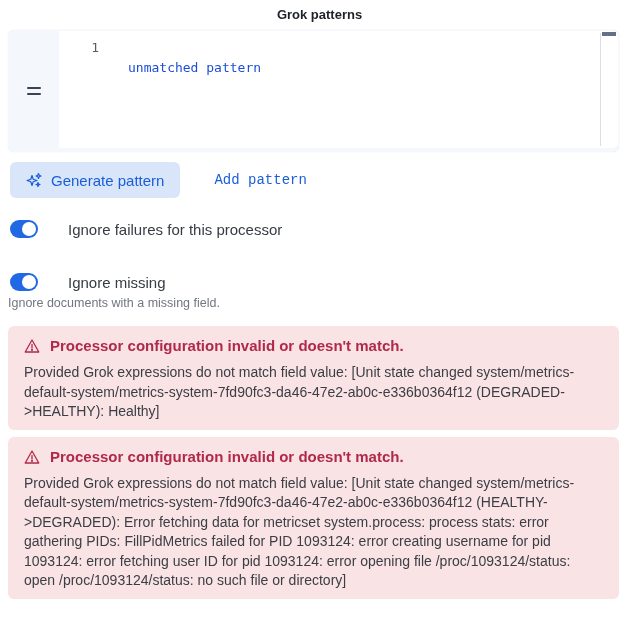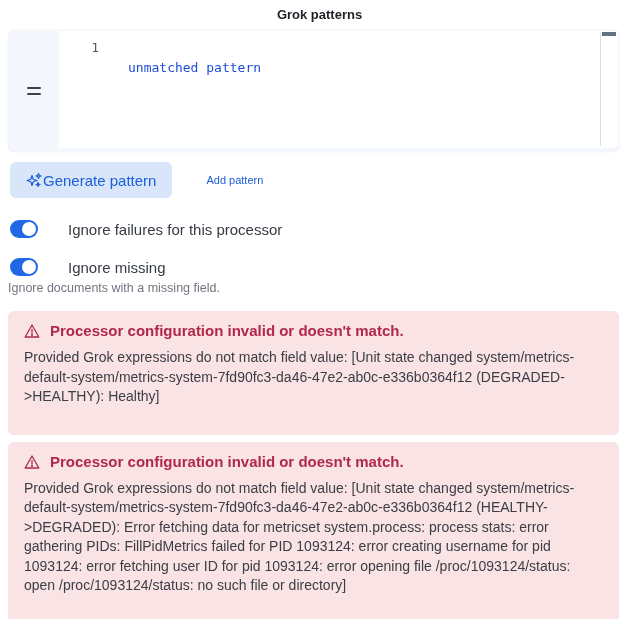--- a/index.html
+++ b/index.html
@@ -41,48 +41,48 @@
   .line-num{width:40px;text-align:right;color:#565D66;flex:none;}
   .code-text{padding-left:29px;color:#1d4ed8;white-space:pre;margin-top:20px;}
   .scroll-track{position:absolute;top:2px;bottom:2px;right:17px;width:1px;background:#D9DEE7;}
   .scroll-thumb{position:absolute;top:1px;right:2px;width:14px;height:4px;background:#667085;}
   
   .btn-row{margin:10px 0 0 10px;display:flex;align-items:center;gap:34px;}
   .btn-generate{
     height:36px;padding:0 16px;border:none;border-radius:6px;
     background:var(--primary-bg);color:var(--primary);
     font-family:inherit;font-size:15px;font-weight:500;
-    display:flex;align-items:center;gap:1px;cursor:pointer;
+    display:flex;align-items:center;gap:9px;cursor:pointer;
   }
   .btn-add{
     border:none;background:transparent;color:var(--primary);
-    font-family:Liberation Sans, sans-serif;font-size:11px;font-weight:500;cursor:pointer;padding:0;
+    font-family:Liberation Mono, monospace;font-size:14px;font-weight:500;cursor:pointer;padding:0;
   }
   .icon16{width:16px;height:16px;display:block;}
   
   .advanced-row{margin:20px 0 0 18px;display:flex;align-items:center;gap:12px;
     font-size:15px;color:var(--text);cursor:pointer;width:max-content;}
   
   .toggle-row{display:flex;align-items:center;gap:30px;margin-left:10px;}
   .toggle-row.first{margin-top:22px;}
-  .toggle-row.second{margin-top:20px;}
+  .toggle-row.second{margin-top:35px;}
   .toggle{
     position:relative;width:28px;height:18px;border-radius:9px;
     background:var(--toggle-on);flex:none;cursor:pointer;display:inline-block;
   }
   .toggle .knob{
     position:absolute;top:2px;right:2px;width:14px;height:14px;border-radius:50%;background:#fff;
   }
   .toggle-label{font-size:15px;color:var(--text);}
   .help-text{margin:5px 0 0 8px;font-size:12.5px;color:var(--subdued);}
   
   .callout{
     margin:16px 12px 0 8px;width:611px;
     background:var(--danger-bg);border-radius:6px;
-    padding:11px 16px 28px 16px;
+    padding:11px 16px 8px 16px;
   }
   .callout + .callout{margin-top:7px;}
   .callout-title{
     display:flex;align-items:center;gap:10px;
     color:var(--danger);font-size:15px;font-weight:700;line-height:18px;
   }
   .callout-title .icon16{flex:none;}
   .callout-body{
     margin-top:8px;font-size:14px;line-height:19.5px;color:#3A3E46;
     overflow-wrap:break-word;

